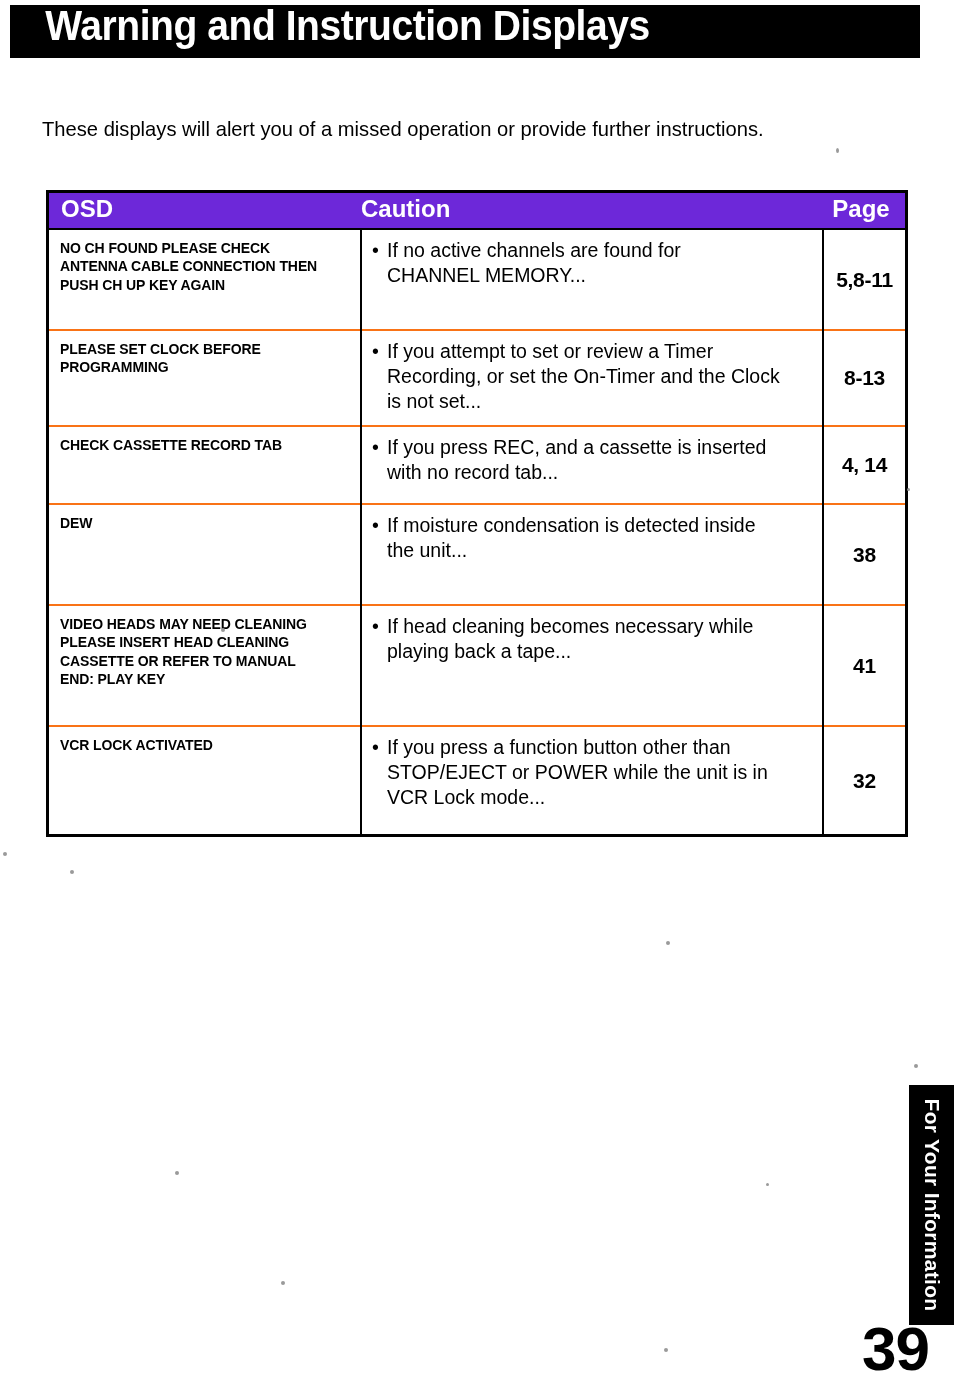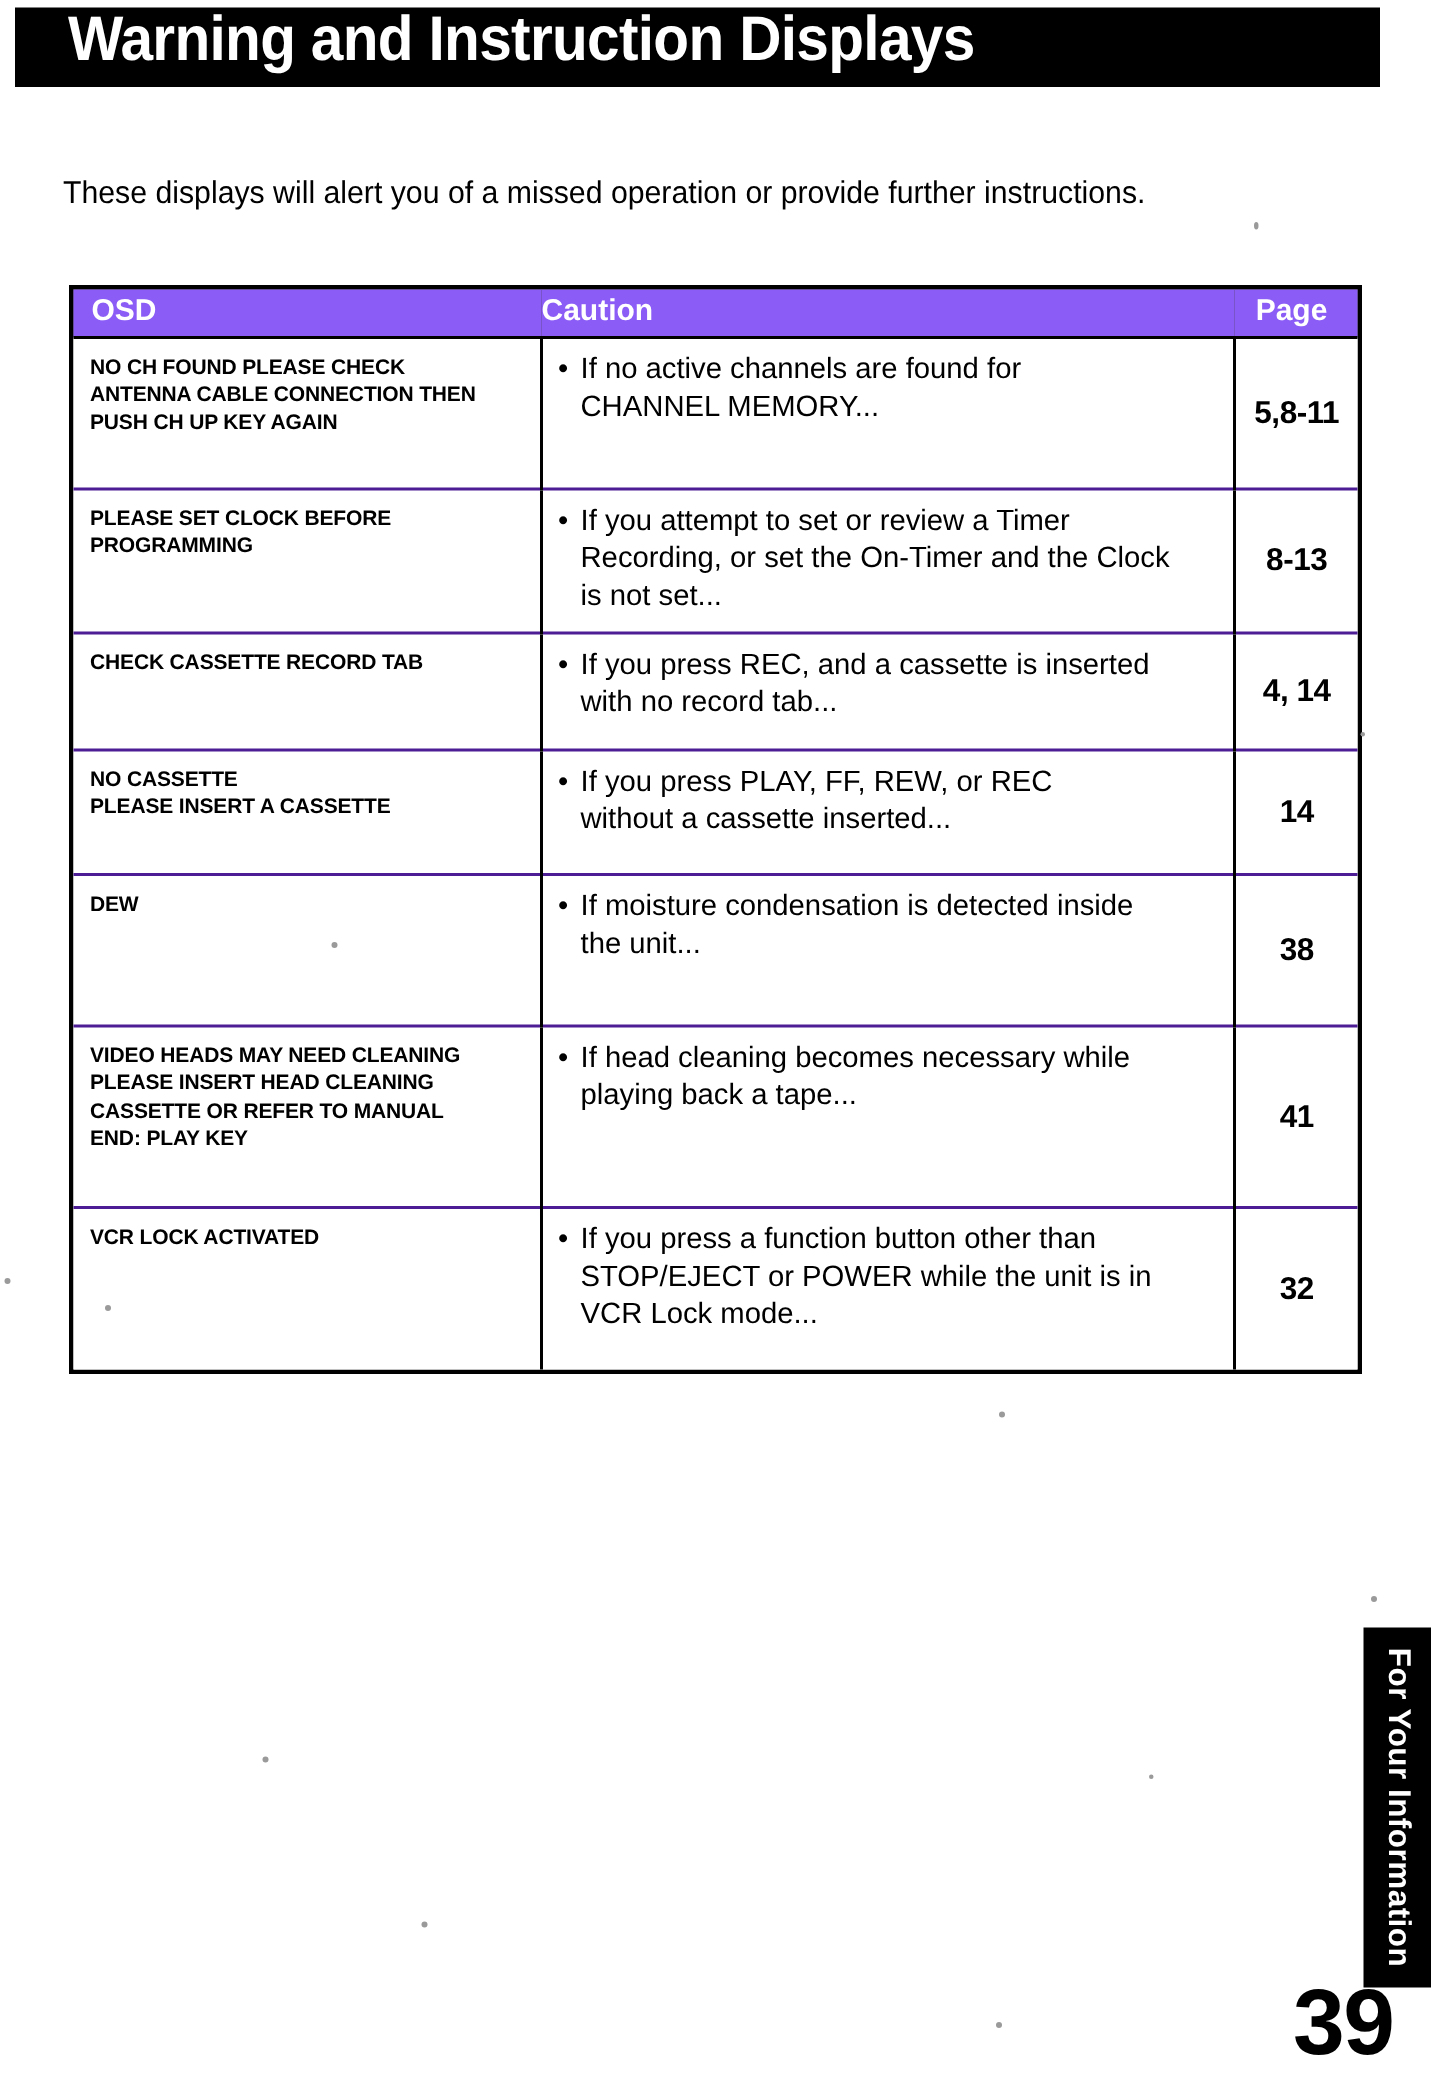--- a/index.html
+++ b/index.html
@@ -68,33 +68,33 @@
   }
   table.osd-table col.c-osd   { width: 312px; }
   table.osd-table col.c-caut  { width: 462px; }
   table.osd-table col.c-page  { width: 82px;  }
 
   thead tr.head-row {
     background: #000000;
   }
   thead th {
     color: #ffffff;
-    background: #8b5cf6;
-    font-size: 20px;
+    background: #6d28d9;
+    font-size: 24px;
     font-weight: bold;
     padding: 4px 0 7px 0;
     border: none;
     line-height: 1;
   }
   thead th.th-osd    { text-align: left;   padding-left: 12px; }
   thead th.th-caut   { text-align: left; }
   thead th.th-page   { text-align: center; padding-right: 6px; }
 
   tbody td {
-    border-top: 2px solid #4c1d95;
+    border-top: 2px solid #f97316;
     border-right: 2px solid #000000;
     vertical-align: top;
     background: #ffffff;
   }
   tbody tr:first-child td { border-top: 2px solid #000000; }
   tbody td.cell-page { border-right: none; }
 
   td.cell-osd {
     padding: 9px 6px 10px 11px;
     font-size: 14px;
@@ -238,31 +238,20 @@
         <tr class="r2">
           <td class="cell-osd">
             <span class="osd-line">CHECK CASSETTE RECORD TAB</span>
           </td>
           <td class="cell-caution">
             <span class="bullet-line"><span class="bullet-dot">•</span>If you press REC, and a cassette is inserted</span>
             <span class="cont-line">with no record tab...</span>
           </td>
           <td class="cell-page">4, 14</td>
         </tr>
-        <tr class="r4">
-          <td class="cell-osd">
-            <span class="osd-line">NO CASSETTE</span>
-            <span class="osd-line">PLEASE INSERT A CASSETTE</span>
-          </td>
-          <td class="cell-caution">
-            <span class="bullet-line"><span class="bullet-dot">•</span>If you press PLAY, FF, REW, or REC</span>
-            <span class="cont-line">without a cassette inserted...</span>
-          </td>
-          <td class="cell-page">14</td>
-        </tr>
         <tr class="r5">
           <td class="cell-osd">
             <span class="osd-line">DEW</span>
           </td>
           <td class="cell-caution">
             <span class="bullet-line"><span class="bullet-dot">•</span>If moisture condensation is detected inside</span>
             <span class="cont-line">the unit...</span>
           </td>
           <td class="cell-page">38</td>
         </tr>

